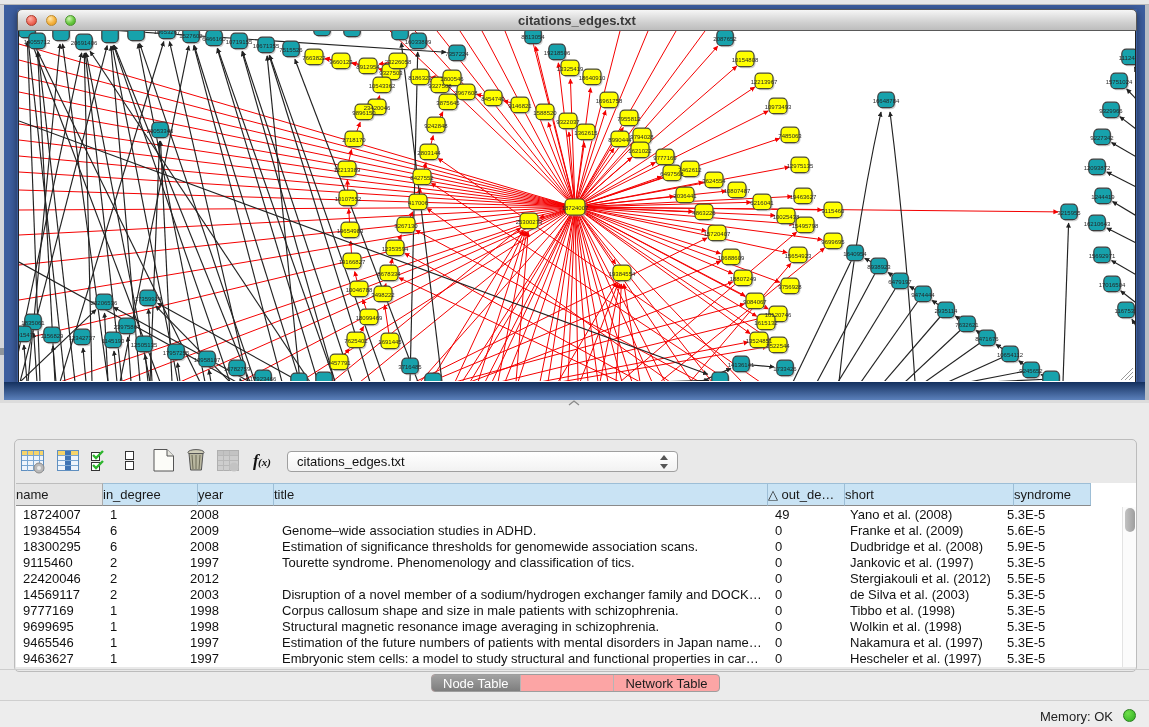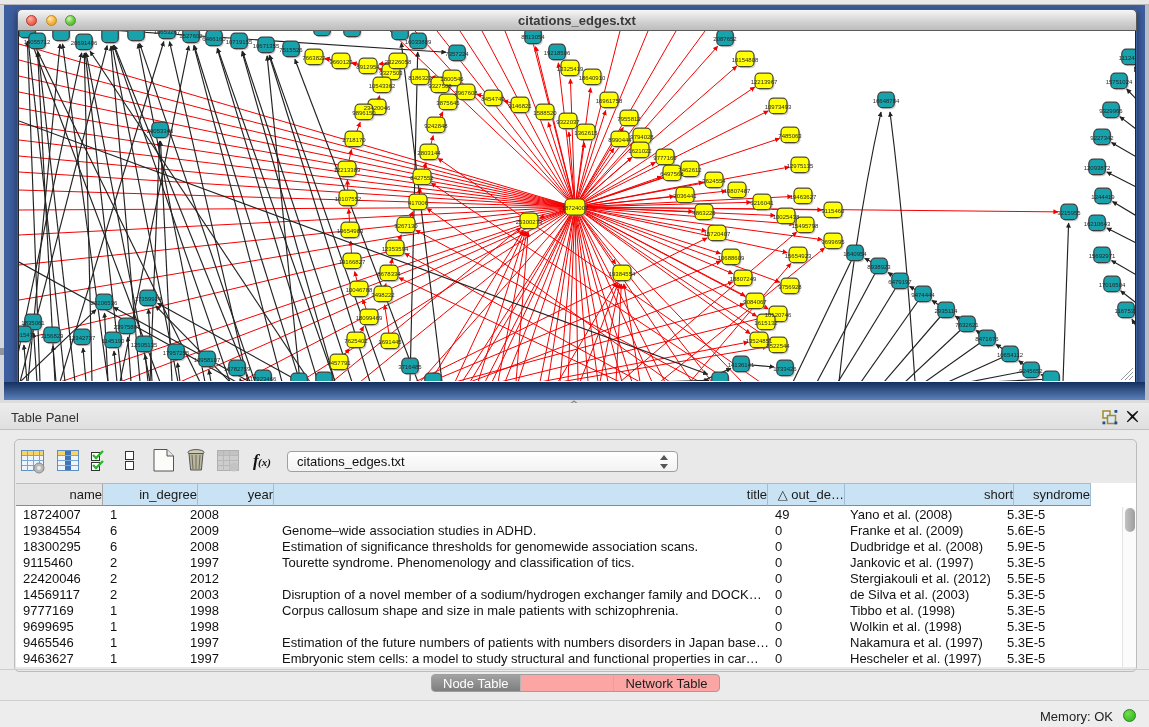--- a/index.html
+++ b/index.html
@@ -14,21 +14,21 @@
 .tl{position:absolute;top:5px;width:11px;height:11px;border-radius:50%}
 #canvas{position:absolute;left:1px;top:22px;width:1118px;height:352px;background:#fff;overflow:hidden;border-left:1px solid #222;border-right:1px solid #222;border-bottom:1px solid #111}
 #panel{position:absolute;left:0;top:400px;width:1149px;height:327px;background:#ebebeb}
 #divider{position:absolute;left:0;top:0;width:100%;height:3px;background:#dcdcdc}
 #phead{position:absolute;left:0;top:3px;width:100%;height:27px;background:linear-gradient(#ececec,#dfdfdf);border-bottom:1px solid #c2c2c2}
 #phead span{position:absolute;left:11px;top:7px;font-size:13px;color:#333}
 #card{position:absolute;left:14px;top:39px;width:1123px;height:233px;background:#e9e9e9;border:1px solid #bcbcbc;border-radius:5px}
 #toolbar{position:absolute;left:0;top:0;width:100%;height:41px}
 #combo{position:absolute;left:272px;top:11px;width:391px;height:21px;background:linear-gradient(#fff,#f2f2f2);border:1px solid #9f9f9f;border-radius:4px;font-size:13px;color:#111;line-height:19px;padding-left:9px}
 #thead{position:absolute;left:1px;top:43px;height:23px;font-size:13px;color:#1a1a1a}
-.th{position:absolute;top:0;height:23px;background:#c9e3f4;border-right:1px solid #9dbed6;border-top:1px solid #9dbed6;border-bottom:1px solid #8a8a8a;text-align:right;line-height:22px}
+.th{position:absolute;top:0;height:23px;background:#c9e3f4;border-right:1px solid #9dbed6;border-top:1px solid #9dbed6;border-bottom:1px solid #8a8a8a;text-align:left;line-height:22px}
 #tbody{position:absolute;left:2px;top:67px;width:1104px;height:160px;font-size:13px;color:#111}
 .tr{position:relative;height:16px;white-space:nowrap}
 .c{position:absolute;top:0;height:16px;line-height:15px;overflow:hidden}
 .c0{left:6px;width:95px}.c1{left:93px;width:90px}.c2{left:173px;width:70px}
 .c3{left:265px;width:487px}.c4{left:758px;width:70px}.c5{left:833px;width:160px}
 .c6{left:990px;width:85px}
 #whitepane{position:absolute;left:1px;top:43px;width:1120px;height:184px;background:#fff}
 #scroll{position:absolute;left:1107px;top:67px;width:14px;height:160px;background:#fbfbfb;border-left:1px solid #e3e3e3}
 #thumb{position:absolute;left:1.5px;top:1px;width:10px;height:24px;background:linear-gradient(90deg,#c2c2c2,#9e9e9e);border-radius:5px}
 #tabs{position:absolute;left:431px;top:274px;height:18px;display:flex;font-size:13px;border:1px solid #9e9e9e;border-radius:4px;overflow:hidden;background:#fca5a5}
@@ -722,33 +722,20 @@
  </div>
  <div id="leftstrip"></div>
     <div style="position:absolute;left:0;top:348px;width:4px;height:7px;background:#8f959c"></div>
     <div id="rightstrip"></div>
  <div id="topstrip"></div>
  <div id="panel">
   <div id="divider"></div>
       <svg width="14" height="6" style="position:absolute;left:567px;top:0" viewBox="0 0 14 6">
         <path d="M2,5 L7,1 L12,5" fill="none" stroke="#8a8a8a" stroke-width="1.3"></path>
       </svg>
-  <div id="phead">
-        <span>Table Panel</span>
-    <svg width="16" height="16" style="position:absolute;right:31px;top:6px" viewBox="0 0 16 16">
-      <rect x="1" y="2" width="7" height="7" fill="#e8f0fa" stroke="#a08c28" stroke-width="1.5"></rect>
-      <rect x="5.5" y="6.5" width="8" height="8" fill="#dbe8f8" stroke="#a08c28" stroke-width="1.5"></rect>
-      <rect x="12.5" y="1" width="2.8" height="2.8" fill="#1d4f8a"></rect>
-          <rect x="0.5" y="12.5" width="2.8" height="2.8" fill="#1d4f8a"></rect>
-      <rect x="12.5" y="12.5" width="2.8" height="2.8" fill="#1d4f8a"></rect>
-    </svg>
-    <svg width="13" height="13" style="position:absolute;right:10px;top:7px" viewBox="0 0 16 16">
-      <path d="M2,1 L8,6.2 L14,1 L15,2 L9.6,8 L15,14 L14,15 L8,9.8 L2,15 L1,14 L6.4,8 L1,2 Z" fill="#111"></path>
-    </svg>
-  </div>
   <div id="card">
    <div id="toolbar">
 <svg width="250" height="30" viewBox="0 0 250 30" style="position:absolute;left:6px;top:9px">
 
  <g transform="translate(0,1)">
   <rect x="0.5" y="0.5" width="22" height="20" fill="#eef4fb" stroke="#5f8fc0"></rect>
   <rect x="1" y="1" width="21" height="4" fill="#f6d46a"></rect>
   <g stroke="#7aa6d2" stroke-width="1">
    <line x1="1" y1="5.5" x2="22" y2="5.5"></line>
                 <line x1="1" y1="10.5" x2="22" y2="10.5"></line>
@@ -893,29 +880,30 @@
             <div class="c c2">1998</div>
             <div class="c c3">Corpus callosum shape and size in male patients with schizophrenia.</div>
             <div class="c c4">0</div>
             <div class="c c5">Tibbo et al. (1998)</div>
             <div class="c c6">5.3E-5</div>
           </div>
           <div class="tr">
             <div class="c c0">9699695</div>
             <div class="c c1">1</div>
             <div class="c c2">1998</div>
+            <div class="c c3">Structural magnetic resonance image averaging in schizophrenia.</div>
             <div class="c c4">0</div>
             <div class="c c5">Wolkin et al. (1998)</div>
             <div class="c c6">5.3E-5</div>
           </div>
           <div class="tr">
             <div class="c c0">9465546</div>
             <div class="c c1">1</div>
             <div class="c c2">1997</div>
-            <div class="c c3">Estimation of the future numbers of patients with numbers disorders in Japan base…</div>
+            <div class="c c3">Estimation of the future numbers of patients with mental disorders in Japan name…</div>
             <div class="c c4">0</div>
             <div class="c c5">Nakamura et al. (1997)</div>
             <div class="c c6">5.3E-5</div>
           </div>
           <div class="tr">
             <div class="c c0">9463627</div>
             <div class="c c1">1</div>
             <div class="c c2">1997</div>
             <div class="c c3">Embryonic stem cells: a model to study structural and functional properties in car…</div>
             <div class="c c4">0</div>

